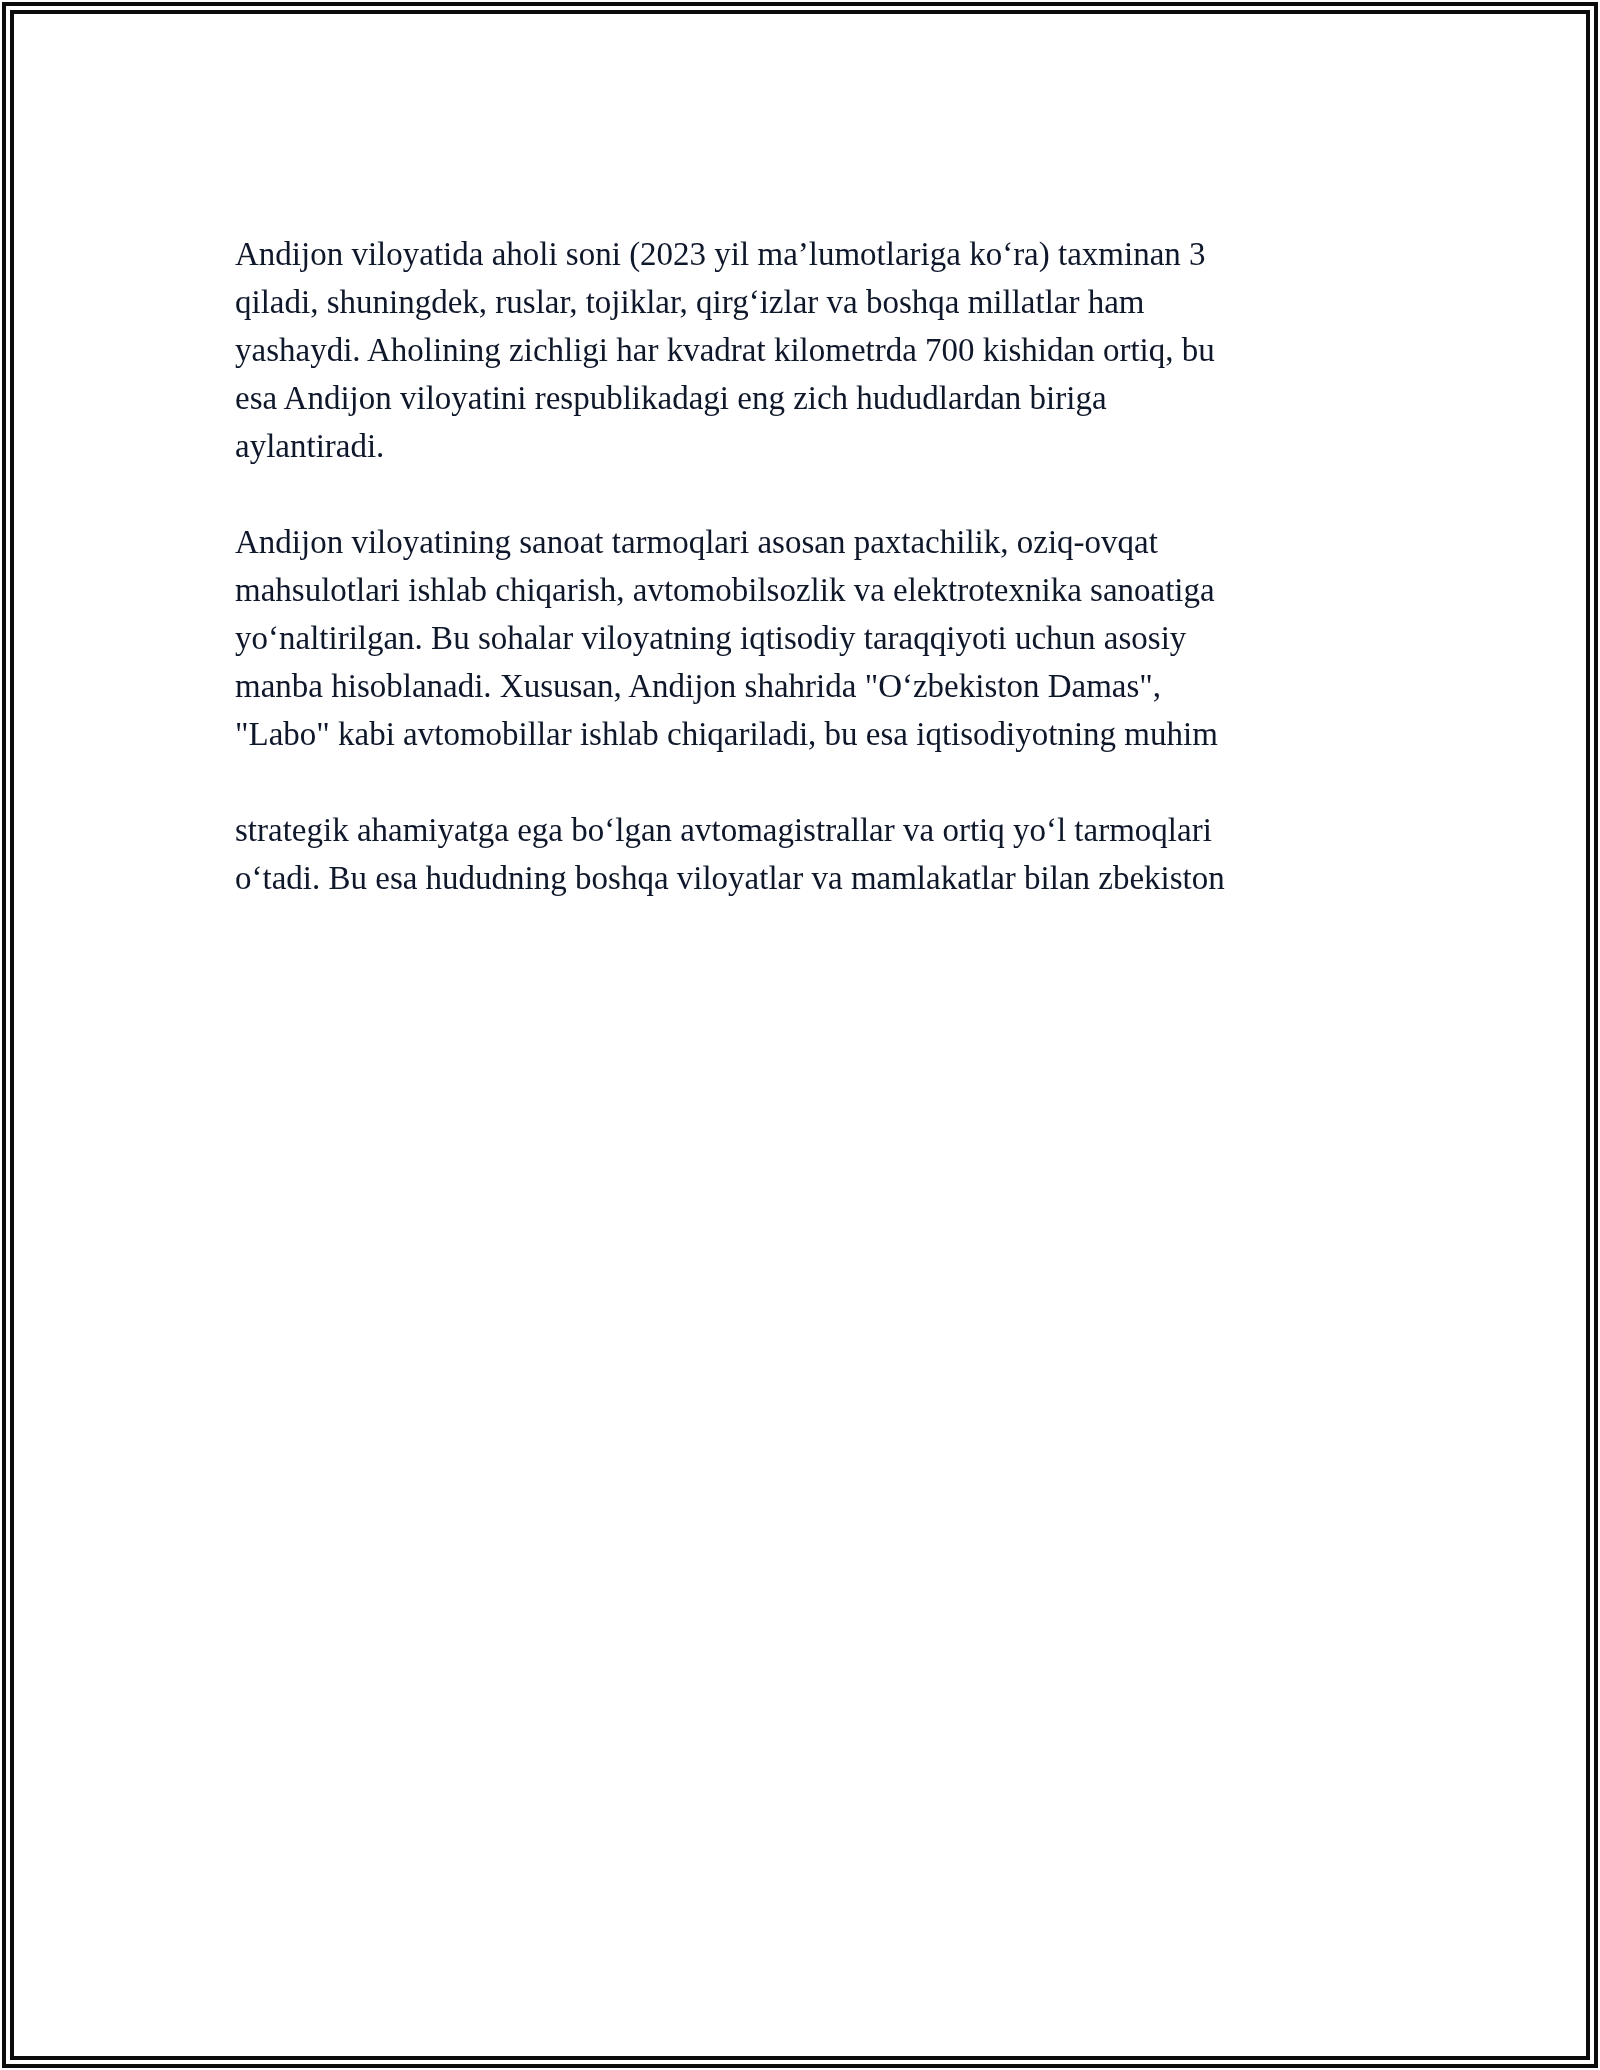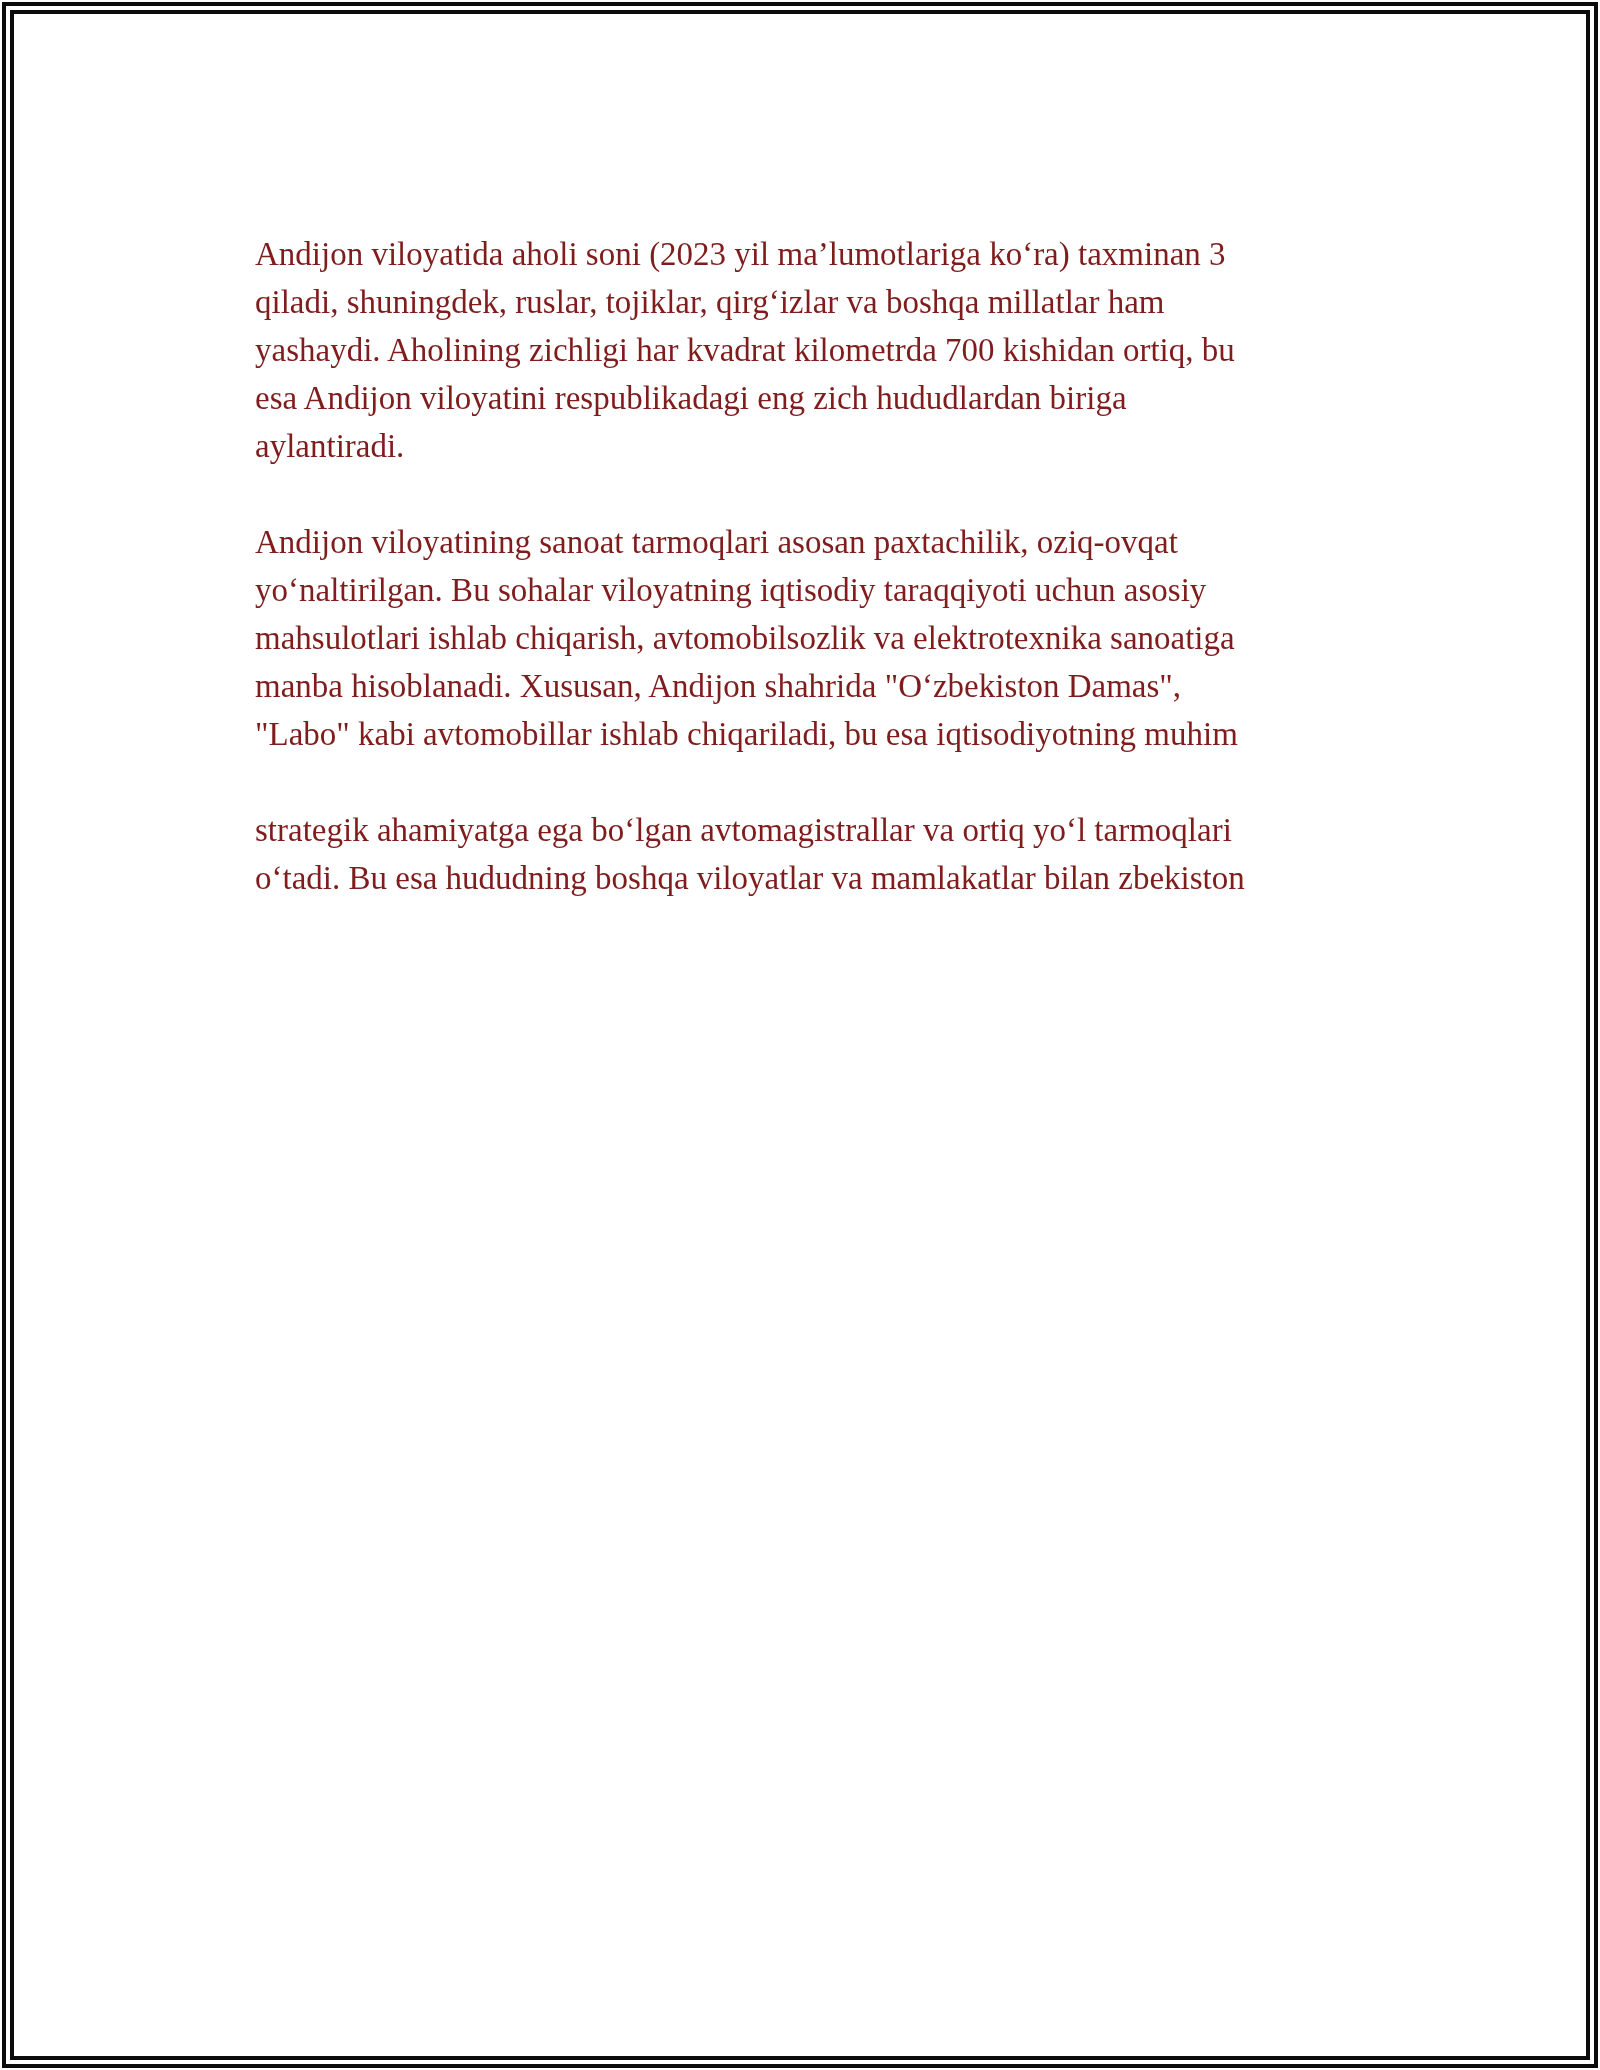--- a/index.html
+++ b/index.html
@@ -25,24 +25,23 @@
     position: absolute;
     inset: 10px;
     border: 4px solid #0b0b0b;
     pointer-events: none;
   }
   .text-block {
     position: absolute;
     left: 235px;
     top: 230px;
     width: 1120px;
-    color: #7f1d1d;
+    color: #0f172a;
     font-size: 33px;
     line-height: 48px;
-    margin-left: 20px;
   }
   .paragraph {
     margin: 0 0 48px 0;
   }
   .paragraph:last-child {
     margin-bottom: 0;
   }
   .text-line {
     white-space: nowrap;
   }
@@ -59,22 +58,22 @@
     <div class="paragraph">
       <div class="text-line">Andijon viloyatida aholi soni (2023 yil ma’lumotlariga ko‘ra) taxminan 3</div>
       <div class="text-line">qiladi, shuningdek, ruslar, tojiklar, qirg‘izlar va boshqa millatlar ham</div>
       <div class="text-line">yashaydi. Aholining zichligi har kvadrat kilometrda 700 kishidan ortiq, bu</div>
       <div class="text-line">esa Andijon viloyatini respublikadagi eng zich hududlardan biriga</div>
       <div class="text-line">aylantiradi.</div>
     </div>
 
     <div class="paragraph">
       <div class="text-line">Andijon viloyatining sanoat tarmoqlari asosan paxtachilik, oziq-ovqat</div>
+      <div class="text-line">mahsulotlari ishlab chiqarish, avtomobilsozlik va elektrotexnika sanoatiga</div>
       <div class="text-line">yo‘naltirilgan. Bu sohalar viloyatning iqtisodiy taraqqiyoti uchun asosiy</div>
-      <div class="text-line">mahsulotlari ishlab chiqarish, avtomobilsozlik va elektrotexnika sanoatiga</div>
       <div class="text-line">manba hisoblanadi. Xususan, Andijon shahrida "O‘zbekiston Damas",</div>
       <div class="text-line">"Labo" kabi avtomobillar ishlab chiqariladi, bu esa iqtisodiyotning muhim</div>
     </div>
 
     <div class="paragraph">
       <div class="text-line">strategik ahamiyatga ega bo‘lgan avtomagistrallar va ortiq yo‘l tarmoqlari</div>
       <div class="text-line">o‘tadi. Bu esa hududning boshqa viloyatlar va mamlakatlar bilan zbekiston</div>
     </div>
 
   </div>

